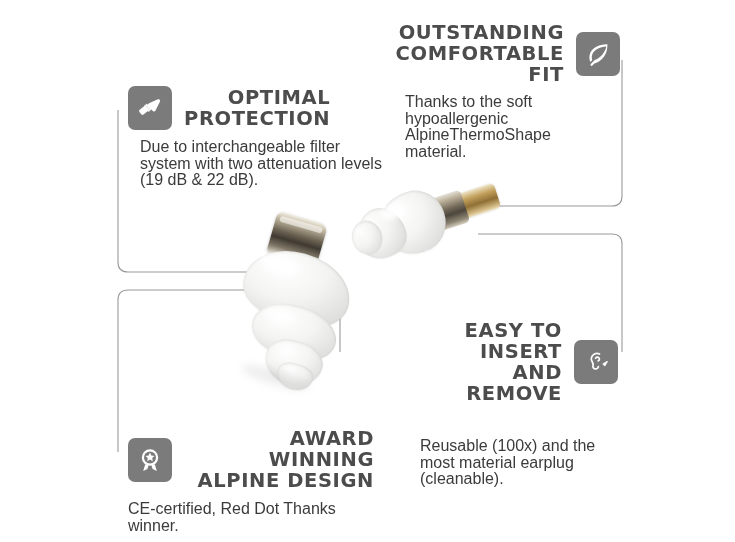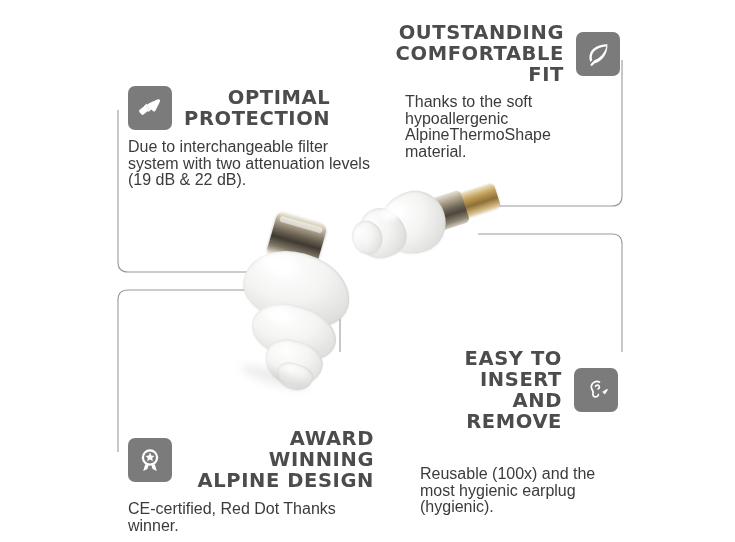--- a/index.html
+++ b/index.html
@@ -66,27 +66,27 @@
     font-family: "Liberation Sans", sans-serif;
     font-size: 16px;
     line-height: 16.5px;
     color: #3b3b3b;
     margin-top: 9px;
   }
   .feature-body.right { text-align: left; }
 
   
   #f-protection { left: 128px; top: 86px; width: 250px; }
-  #f-protection .feature-body { margin-left: 0px; width: 248px; }
+  #f-protection .feature-body { margin-left: 12px; width: 248px; }
 
   #f-fit { left: 405px; top: 22px; width: 215px; }
   #f-fit .feature-head { justify-content: space-between; }
   #f-fit .feature-body { width: 200px; }
 
-  #f-insert { left: 398px; top: 320px; width: 220px; margin-top: 28px; }
+  #f-insert { left: 398px; top: 320px; width: 220px; }
   #f-insert .feature-head { justify-content: flex-end; }
   #f-insert .feature-body { margin-top: 34px; width: 200px; margin-left: 22px;}
 
   #f-award { left: 128px; top: 428px; width: 246px; }
   #f-award .feature-body { margin-top: 10px; }
 
   
   #product { position: absolute; left: 215px; top: 175px; width: 320px; height: 230px; }
 
   .plug { position: absolute; }
@@ -232,21 +232,21 @@
           <g fill="none" stroke="#ffffff" stroke-width="1.7" stroke-linecap="round" stroke-linejoin="round">
             <path d="M16.5 5.0c-3.4-1.6-7.2.2-8.1 3.7-.5 2.0.2 3.3 1.0 4.6.7 1.1 1.0 2.0.6 3.2-.5 1.6.5 3.1 2.1 3.4 1.7.3 3.1-.8 3.3-2.4"></path>
             <path d="M12.6 9.2c.7-1.2 2.4-1.4 3.3-.4.9 1.0.5 2.5-.7 3.0"></path>
           </g>
           <g fill="#ffffff">
             <path d="M19.8 14.4l4.0-2.4c.6-.4 1.3.3.9.9l-2.4 4.0c-.3.5-1.0.4-1.2-.1l-1.6-1.6c-.3-.3-.2-.6.3-.8z" opacity=".95"></path>
           </g>
         </svg>
       </div>
     </div>
-    <div class="feature-body">Reusable (100x) and the most hygienic earplug (hygienic).</div>
+    <div class="feature-body">Reusable (100x) and the most material earplug (cleanable).</div>
   </div>
 
   <div class="feature" id="f-award">
     <div class="feature-head">
       <div class="badge">
         <svg width="26" height="26" viewBox="0 0 26 26" aria-hidden="true">
           <g fill="#ffffff">
             <circle cx="13" cy="10.5" r="8.2"></circle>
             <path d="M8.2 17.2L6.2 24l4.2-2.0 1.3-4.2zM17.8 17.2L19.8 24l-4.2-2.0-1.3-4.2z"></path>
           </g>

